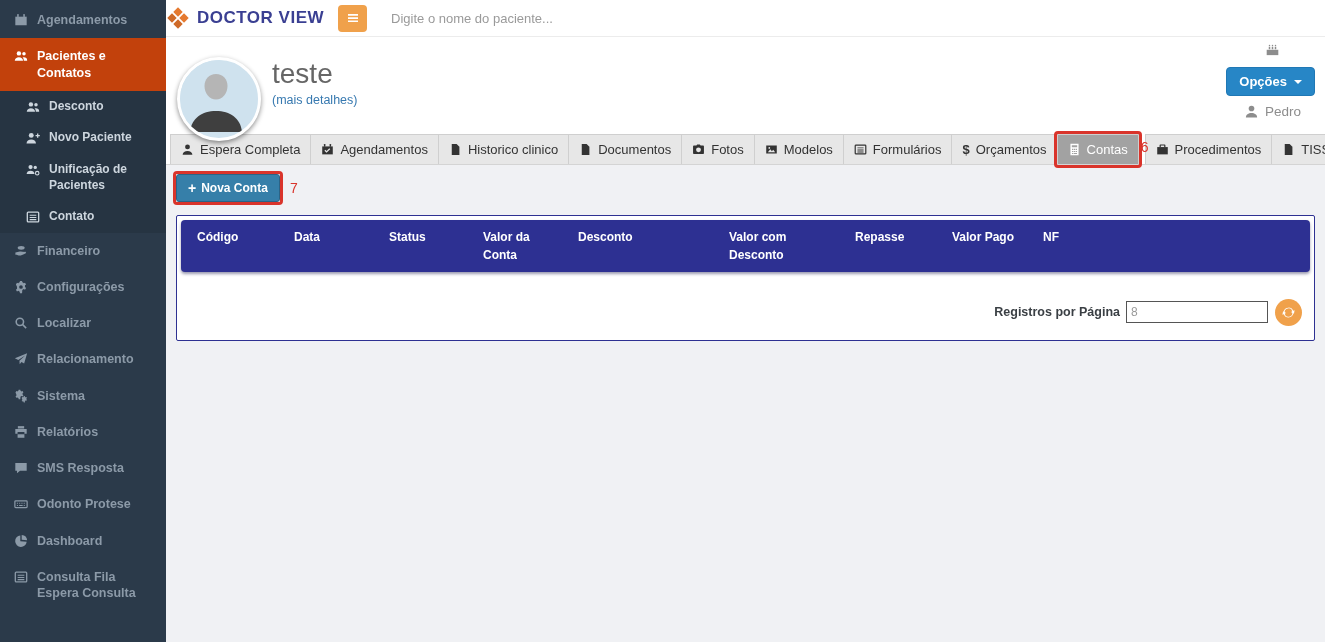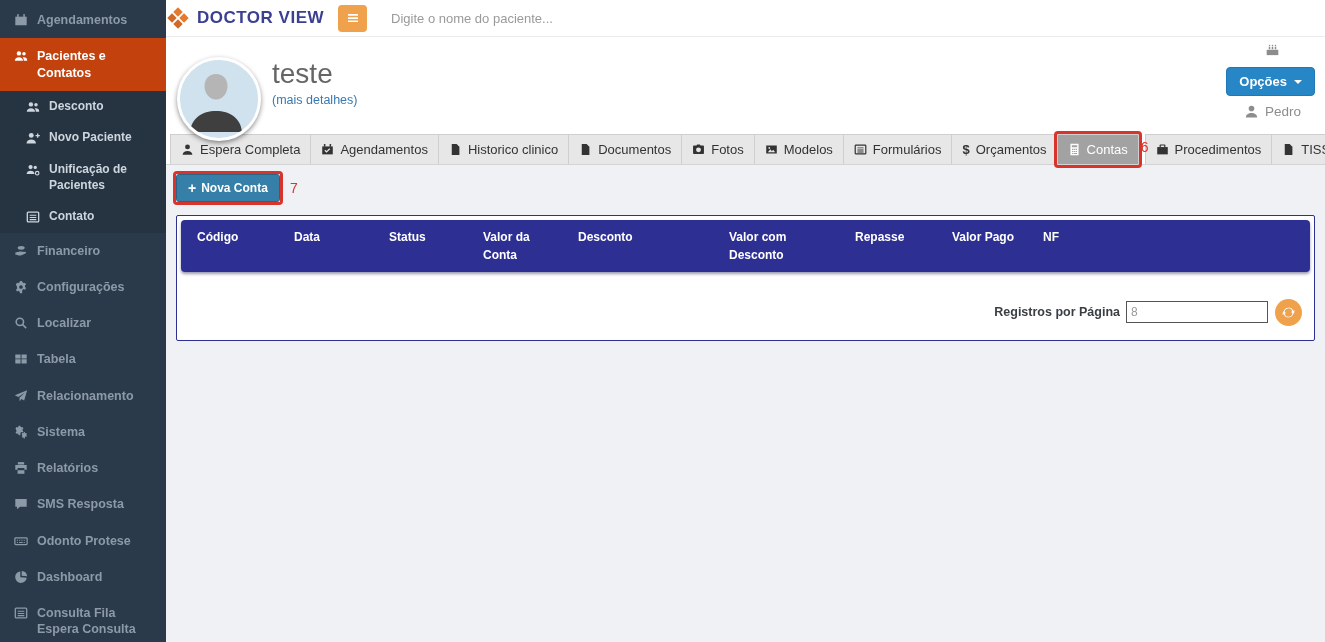--- a/index.html
+++ b/index.html
@@ -261,26 +261,20 @@
     <span>Configurações</span>
   </div>
   <div class="s-item">
     <svg class="ic">
         <use href="#i-search"></use>
       </svg>
     <span>Localizar</span>
   </div>
   <div class="s-item">
     <svg class="ic">
-        <use href="#i-table"></use>
-      </svg>
-    <span>Tabela</span>
-  </div>
-  <div class="s-item">
-    <svg class="ic">
         <use href="#i-plane"></use>
       </svg>
     <span>Relacionamento</span>
   </div>
   <div class="s-item">
     <svg class="ic">
         <use href="#i-gears"></use>
       </svg>
     <span>Sistema</span>
   </div>

